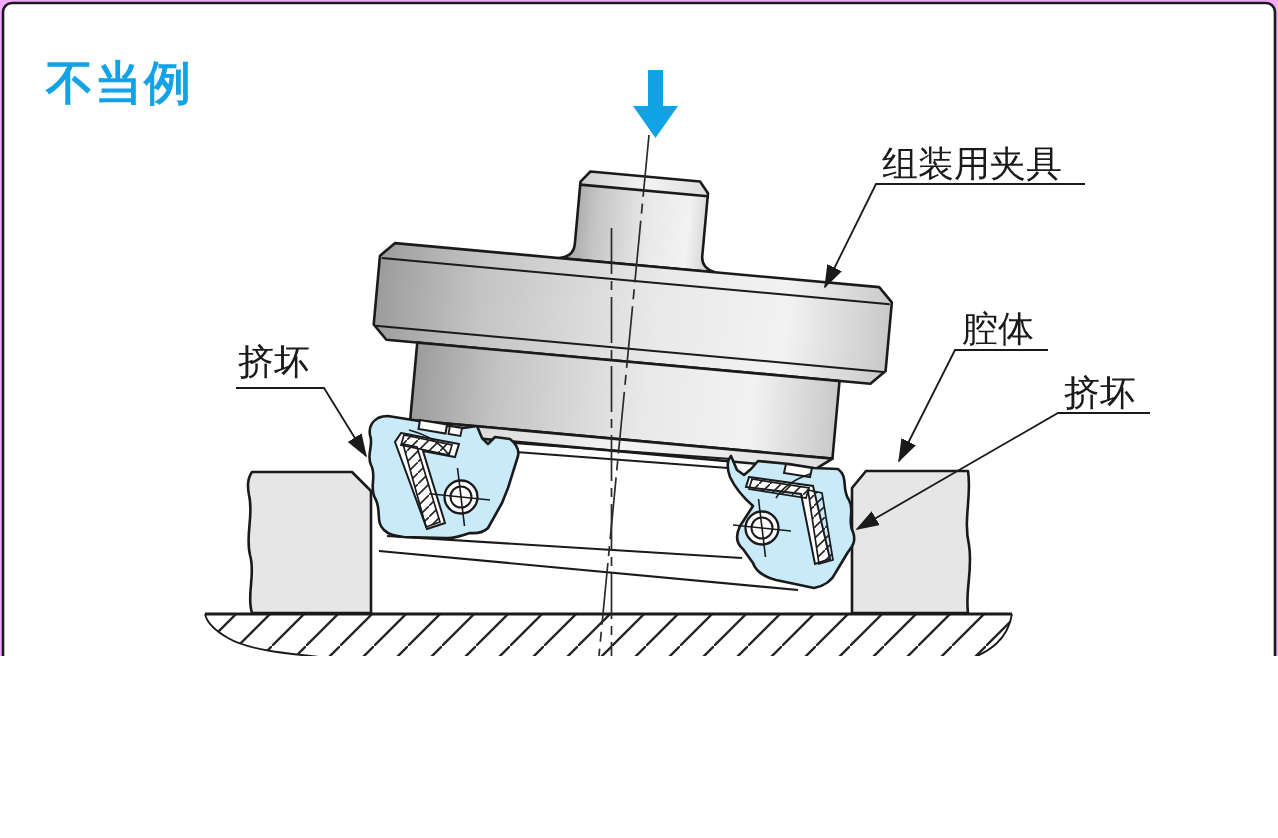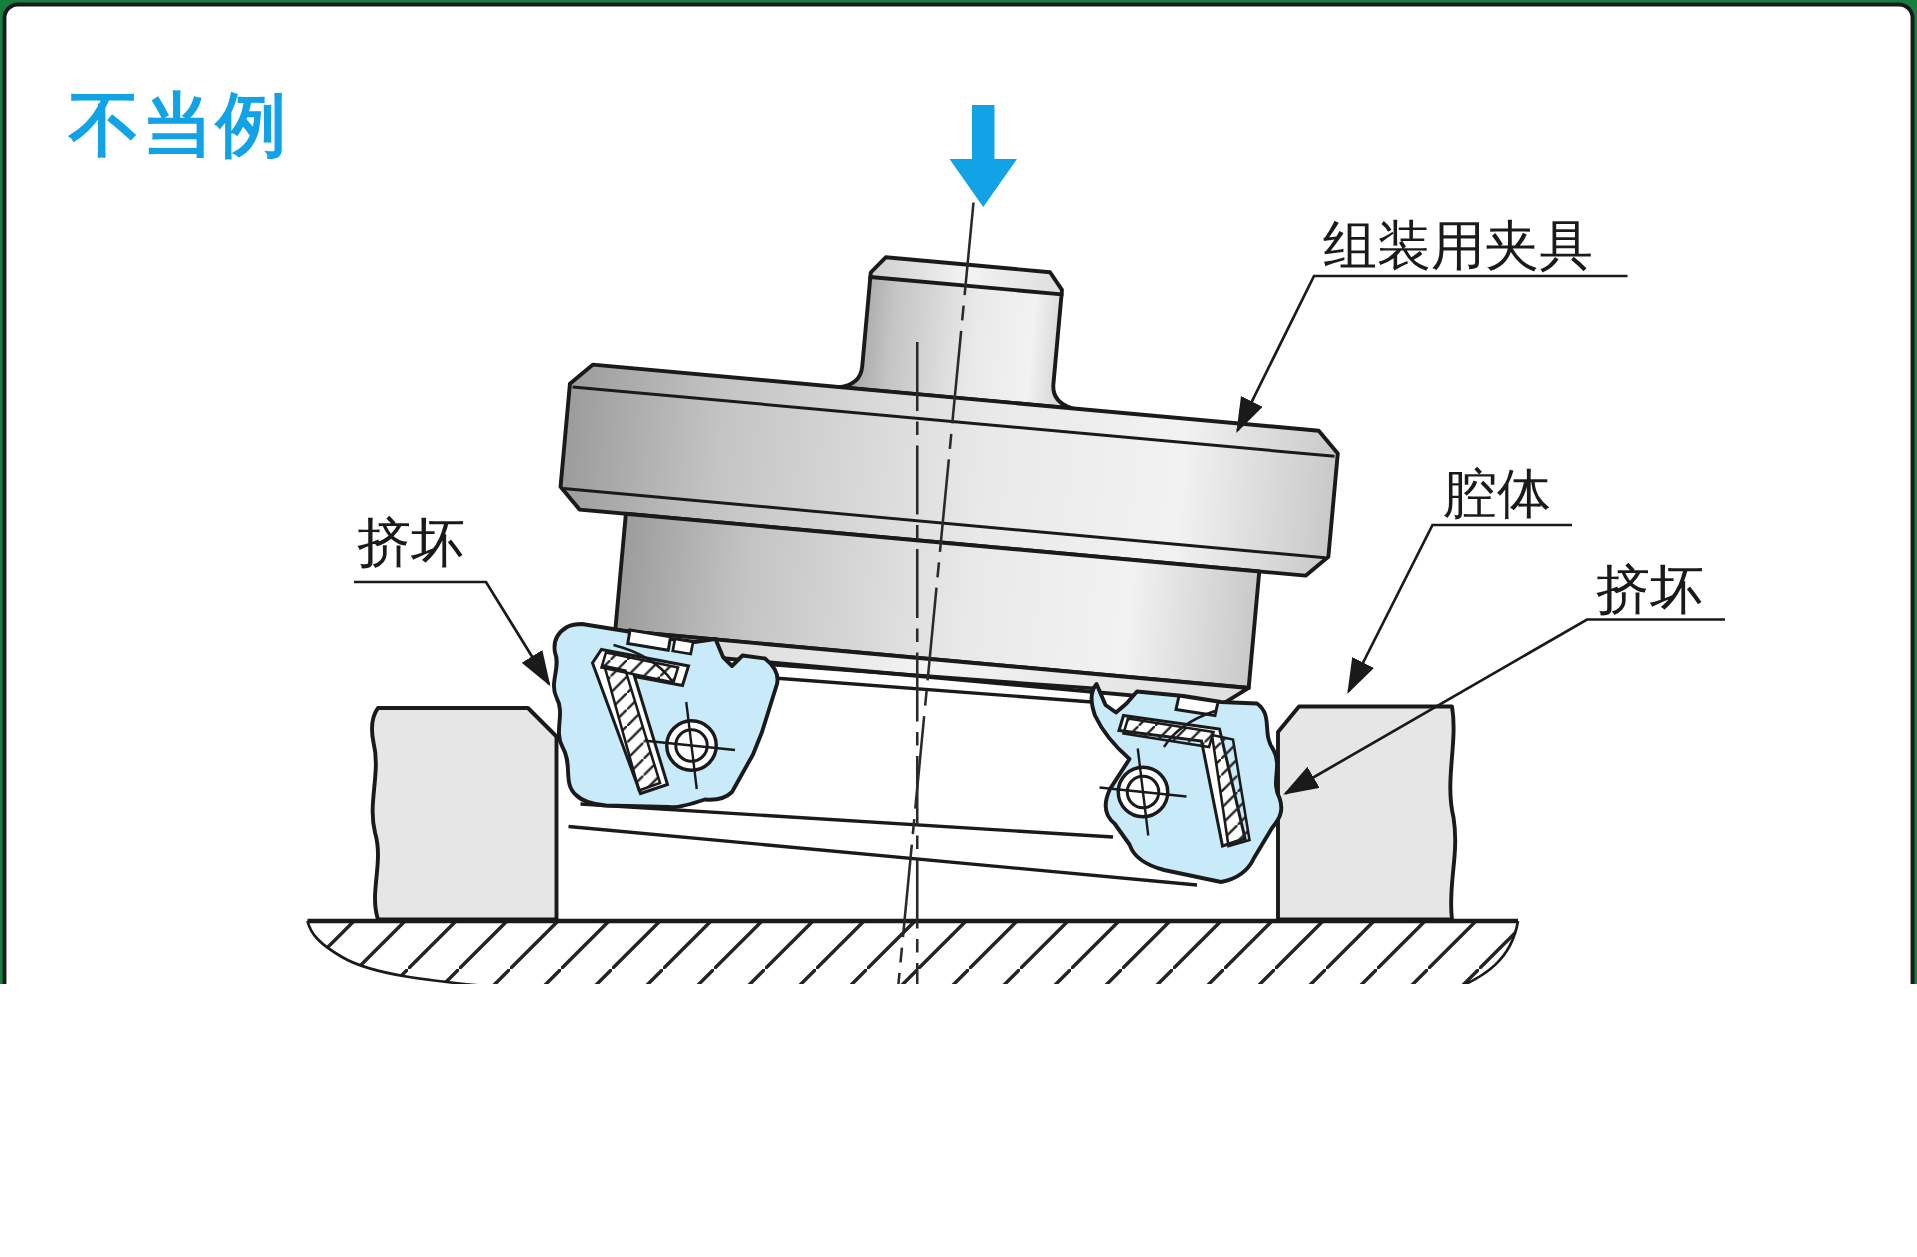--- a/index.html
+++ b/index.html
@@ -1,16 +1,16 @@
 <!DOCTYPE html>
 <html><head>
 <meta charset="utf-8">
 <style>
   html,body{margin:0;padding:0;background:#ffffff;}
-  .stage{position:relative;width:1278px;height:656px;background:#15803d;overflow:hidden;
+  .stage{position:relative;width:1278px;height:656px;background:#f0abfc;overflow:hidden;
          font-family:"Liberation Sans","DejaVu Sans",sans-serif;}
   svg{display:block}
   text{font-family:"Liberation Sans","DejaVu Sans",sans-serif;}
   .callout{font-size:36px;fill:#1a1a1a;}
   .title{font-size:47px;font-weight:bold;letter-spacing:2px;}
   .ln{stroke:#1a1a1a;stroke-width:1.8;fill:none;}
   .outline{stroke:#1a1a1a;stroke-width:2.6;stroke-linejoin:round;}
   .thin{stroke:#1a1a1a;stroke-width:1.6;fill:none;}
 </style>
 </head>

